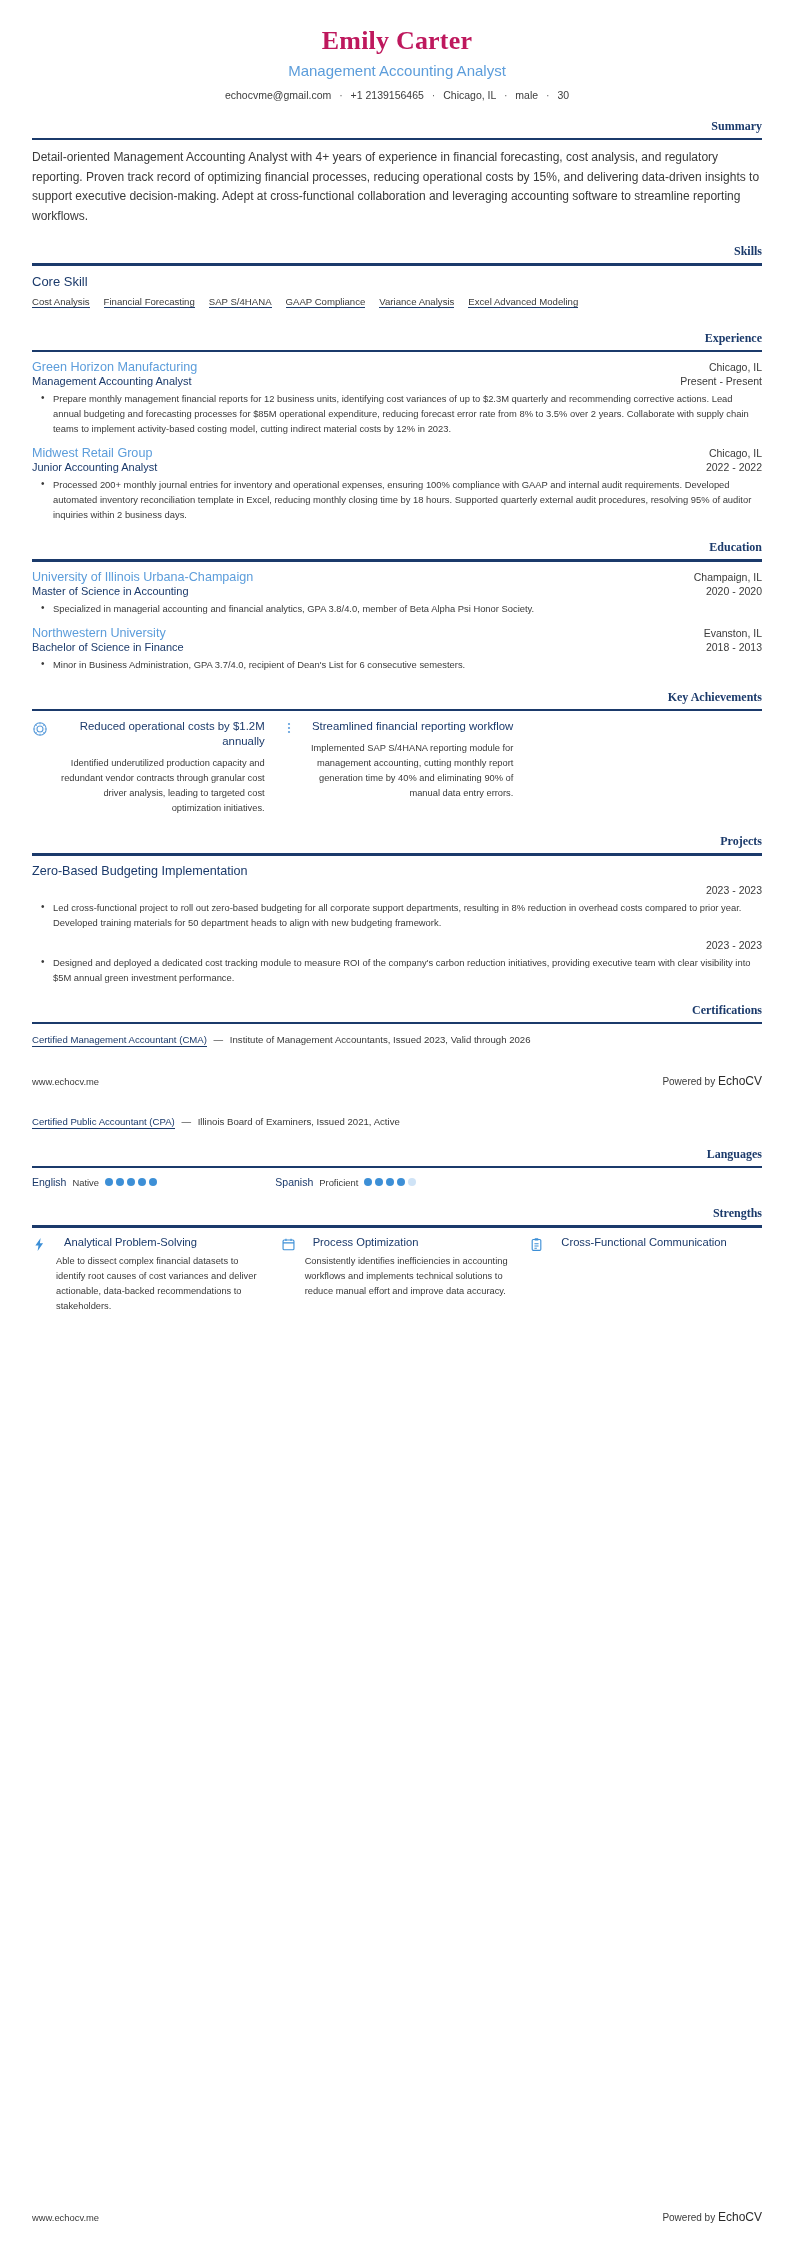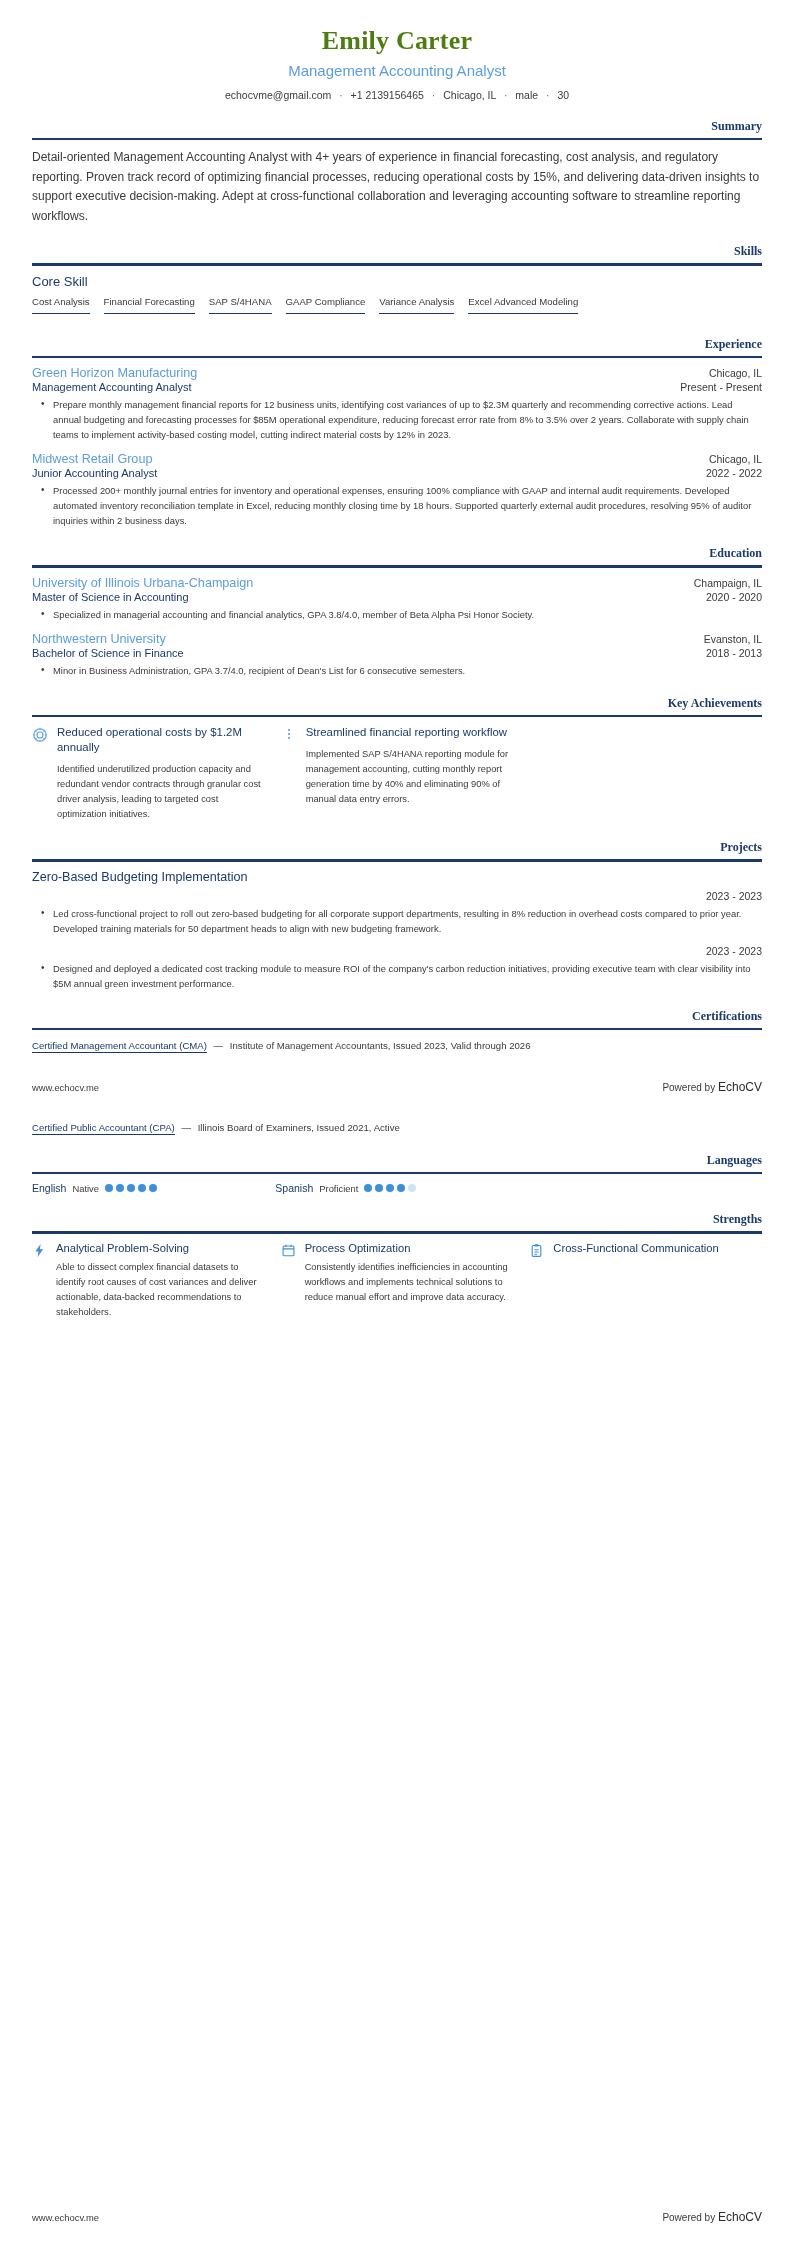--- a/index.html
+++ b/index.html
@@ -12,21 +12,21 @@
   body { width: 794px; min-height: 2246px; position: relative; }
 
   .page { width: 794px; padding: 0 32px; position: relative; }
 
   
   .name {
     text-align: center;
     font-family: "Liberation Serif", serif;
     font-weight: bold;
     font-size: 26px;
-    color: #4d7c0f;
+    color: #be185d;
     letter-spacing: .2px;
     margin-top: 26px;
   }
   .subtitle {
     text-align: center;
     font-size: 15px;
     color: #5c9ddb;
     margin-top: 6px;
   }
   .contact {
@@ -65,21 +65,20 @@
   
   .skill-group-title {
     font-size: 13px;
     color: #1b3a6b;
     margin-bottom: 7px;
   }
   .skill-row { display: flex; flex-wrap: wrap; gap: 0 14px; }
   .skill-chip {
     font-size: 9.6px;
     color: #3a3a3a;
-    padding-bottom: 6px;
     border-bottom: 1.6px solid #1b3a6b;
     margin-bottom: 5px;
     white-space: nowrap;
   }
 
   
   .entry { margin-bottom: 10px; }
   .entry-line {
     display: flex;
     justify-content: space-between;
@@ -121,20 +120,21 @@
     top: -1px;
     color: #3a3a3a;
     font-size: 10px;
   }
 
   
   .ach-grid {
     display: grid;
     grid-template-columns: 1fr 1fr 1fr;
     gap: 0 16px;
+    text-align: right;
   }
   .ach {
     display: flex;
     gap: 9px;
     align-items: flex-start;
   }
   .ach-icon {
     width: 16px; height: 16px;
     flex: 0 0 16px;
     margin-top: 2px;
@@ -196,21 +196,21 @@
     grid-template-columns: 1fr 1fr 1fr;
     gap: 0 16px;
   }
   .str { display: flex; gap: 9px; align-items: flex-start; }
   .str-icon {
     width: 15px; height: 15px;
     flex: 0 0 15px;
     margin-top: 1px;
     color: #3d8fd6;
   }
-  .str-title { font-size: 11.2px; color: #1b3a6b; }
+  .str-title { font-size: 11.2px; color: #1b3a6b; margin-left: 8px; }
   .str-desc {
     font-size: 9.3px;
     line-height: 1.62;
     color: #3a3a3a;
     margin-top: 6px;
   }
 
   
   .footer {
     display: flex;

